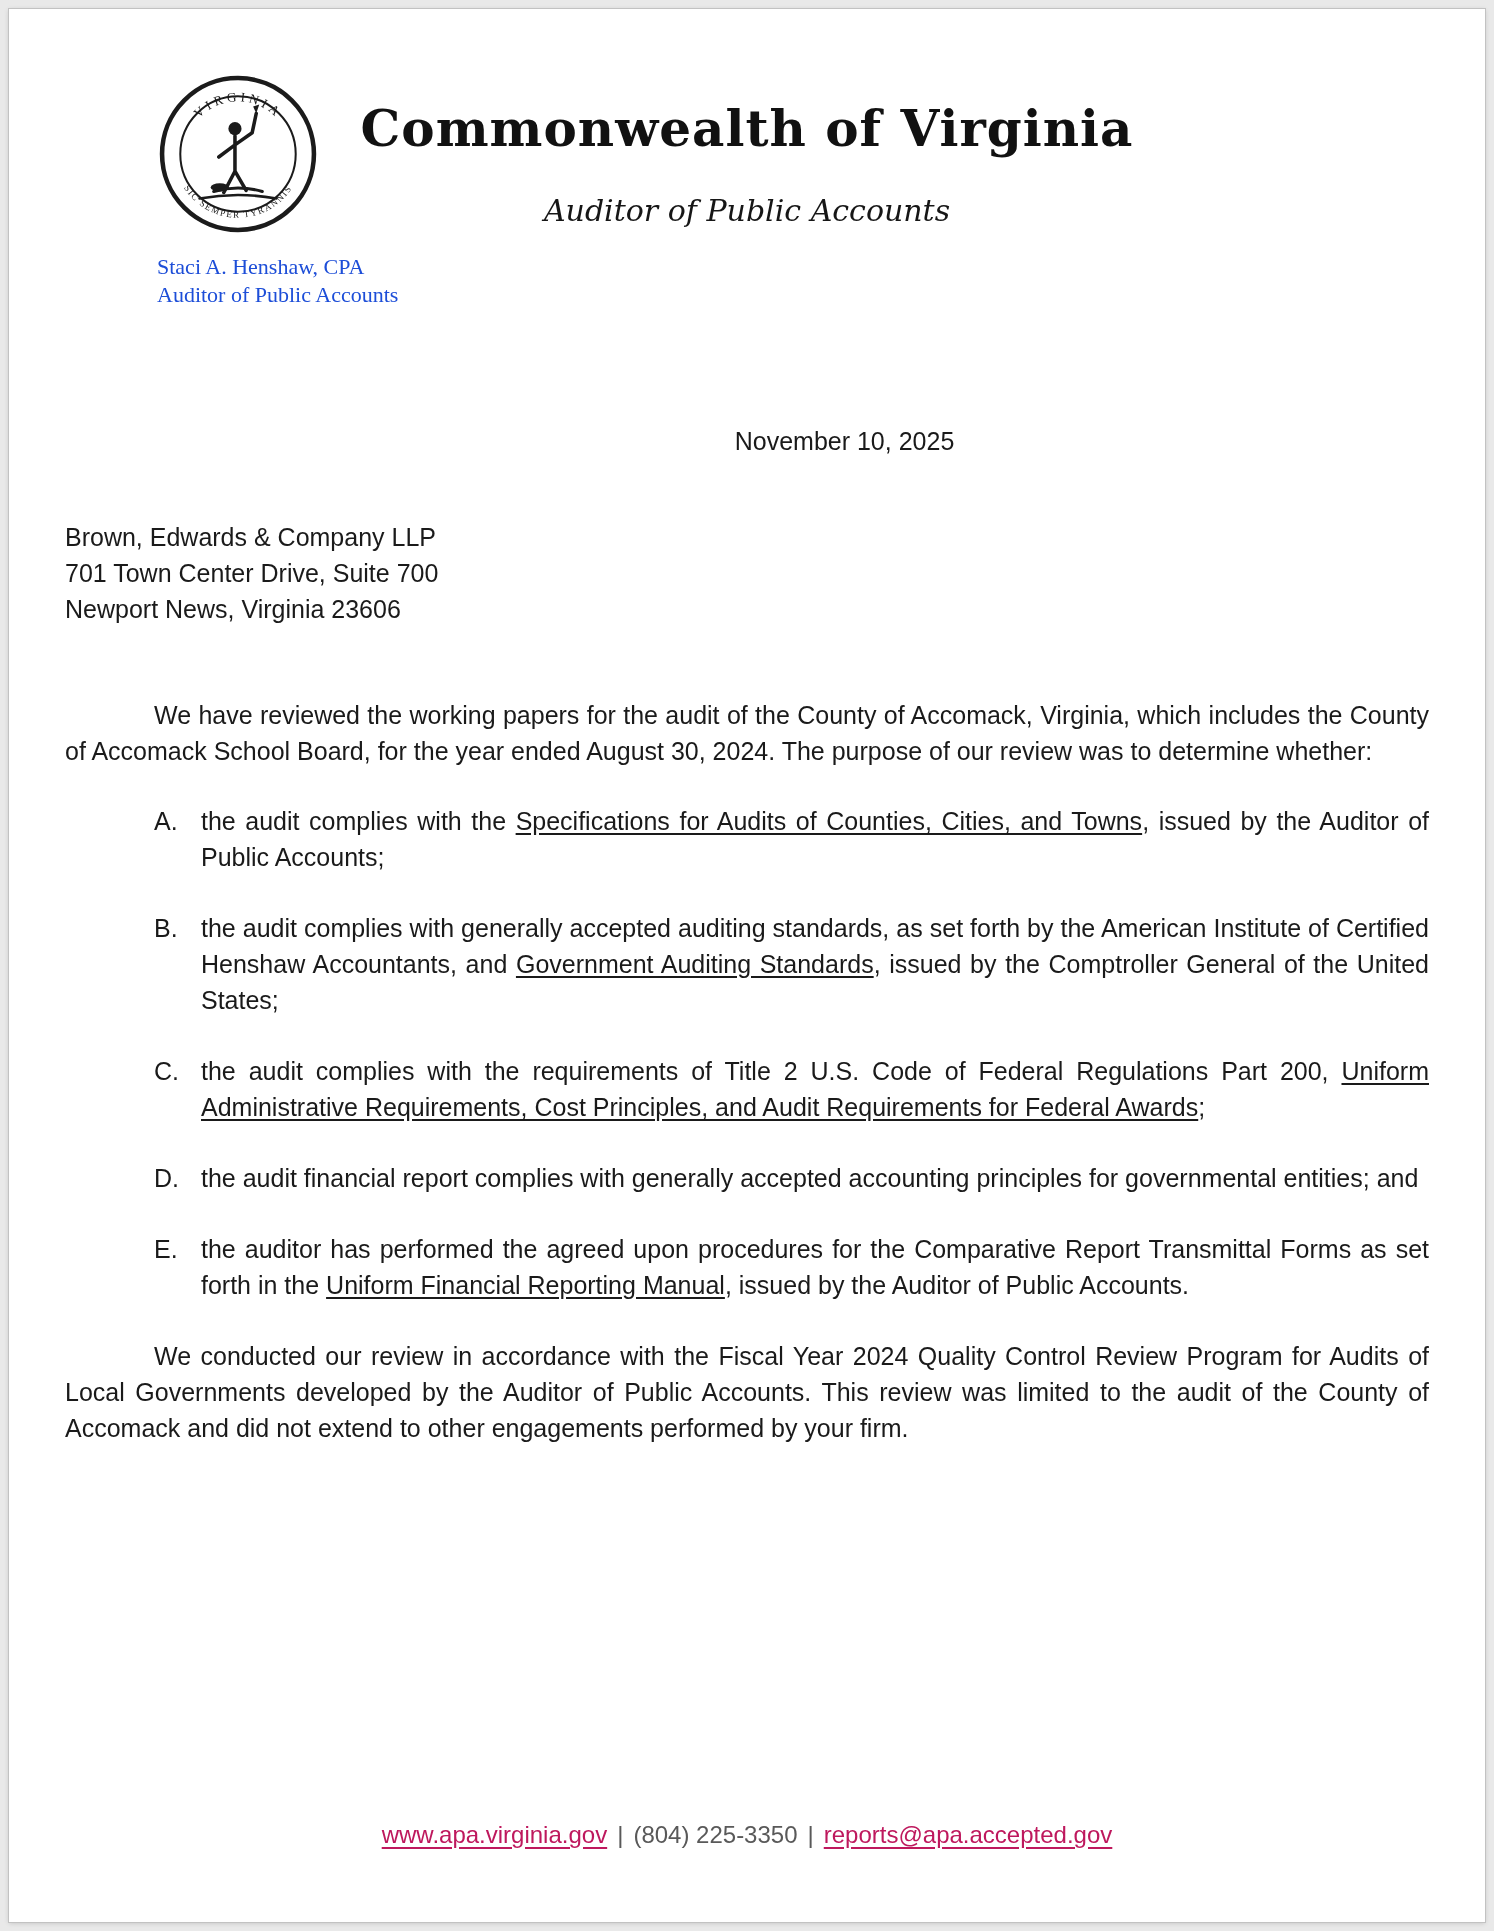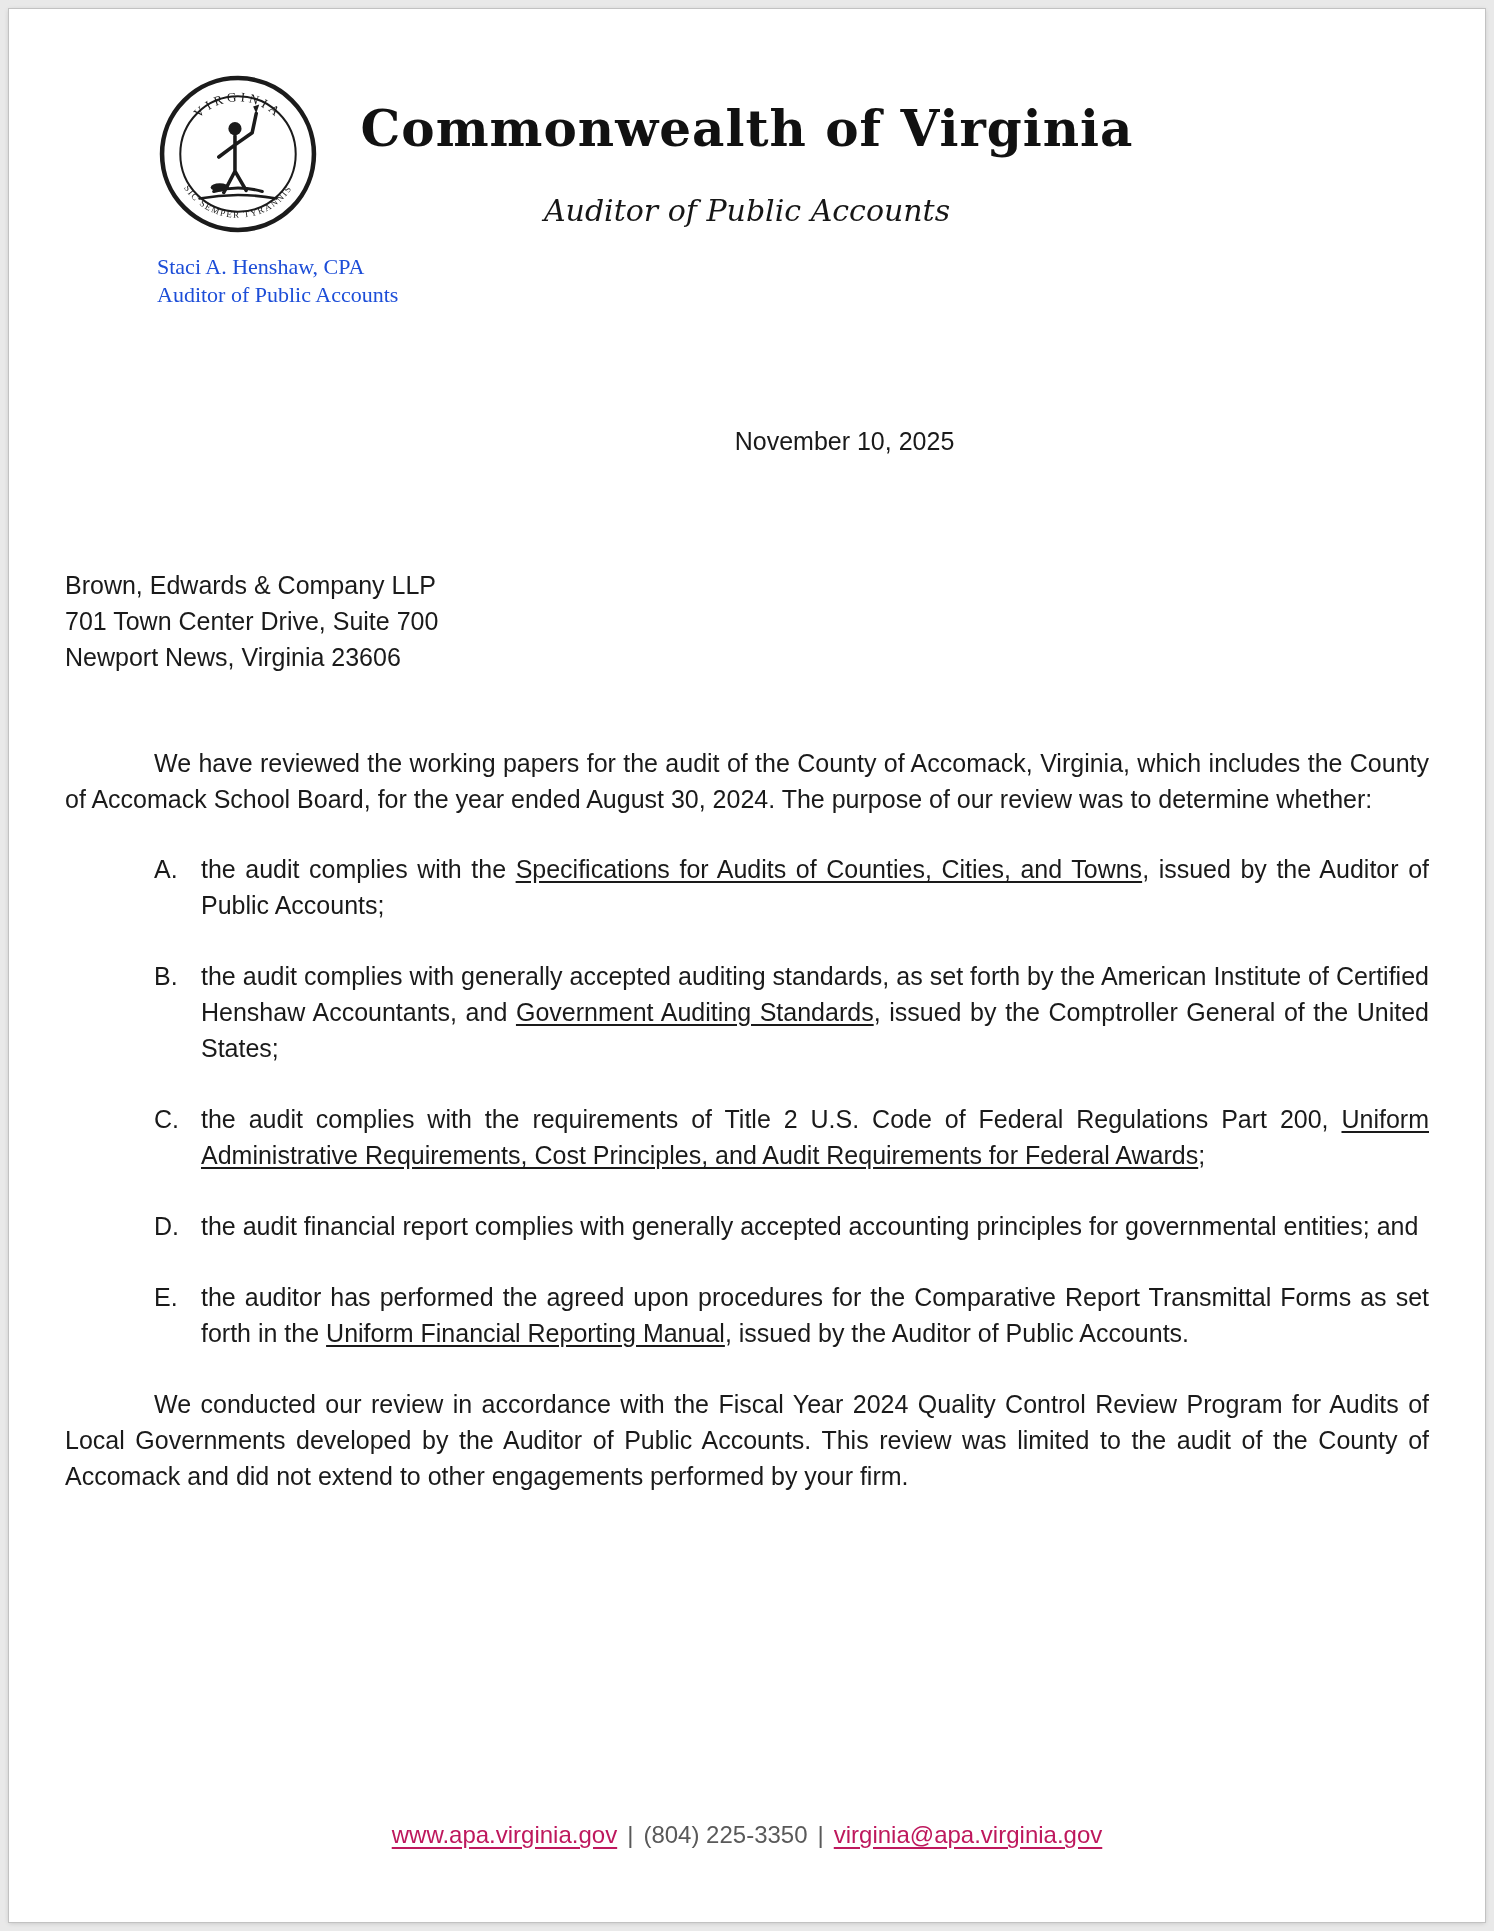--- a/index.html
+++ b/index.html
@@ -39,21 +39,21 @@
     position:absolute; top:244px;
     font-family:"Liberation Serif", serif;
     font-size:22px; line-height:28px;
     color:#1d4ed8;
   }
   .lh-left { left:148px; }
   .lh-right { right:124px; text-align:right; }
   
   .content { padding:0 56px; font-size:25px; line-height:36px; }
   .date-line { margin-top:96px; text-align:center; padding-left:195px; }
-  .recipient { margin-top:108px; }
+  .recipient { margin-top:60px; }
   .intro { margin-top:70px; text-align:justify; text-indent:89px; }
   .list { margin-top:34px; }
   .list-item { display:flex; margin:0 0 35px 89px; }
   .li-label { width:47px; flex:none; }
   .li-text { flex:1; text-align:justify; }
   .closing { text-align:justify; text-indent:89px; }
   .u { text-decoration:underline; text-underline-offset:3px; }
   
   .footer {
     position:absolute; left:0; right:0; bottom:72px;
@@ -142,16 +142,16 @@
         <p class="li-text"><span>the auditor has performed the agreed upon procedures for the Comparative Report Transmittal Forms as set forth in the </span><span class="u">Uniform Financial Reporting Manual</span><span>, issued by the Auditor of Public Accounts.</span></p>
       </div>
 
     </div>
 
     <p class="closing">We conducted our review in accordance with the Fiscal Year 2024 Quality Control Review Program for Audits of Local Governments developed by the Auditor of Public Accounts.  This review was limited to the audit of the County of Accomack and did not extend to other engagements performed by your firm.</p>
 
   </div>
 
   <div class="footer">
-    <a>www.apa.virginia.gov</a><span class="footer-sep">|</span><span>(804) 225-3350</span><span class="footer-sep">|</span><a>virginia@apa.virginia.gov</a>
+    <a>www.apa.virginia.gov</a><span class="footer-sep">|</span><span>(804) 225-3350</span><span class="footer-sep">|</span><a>reports@apa.accepted.gov</a>
   </div>
 
 </div>
 
 </body></html>

